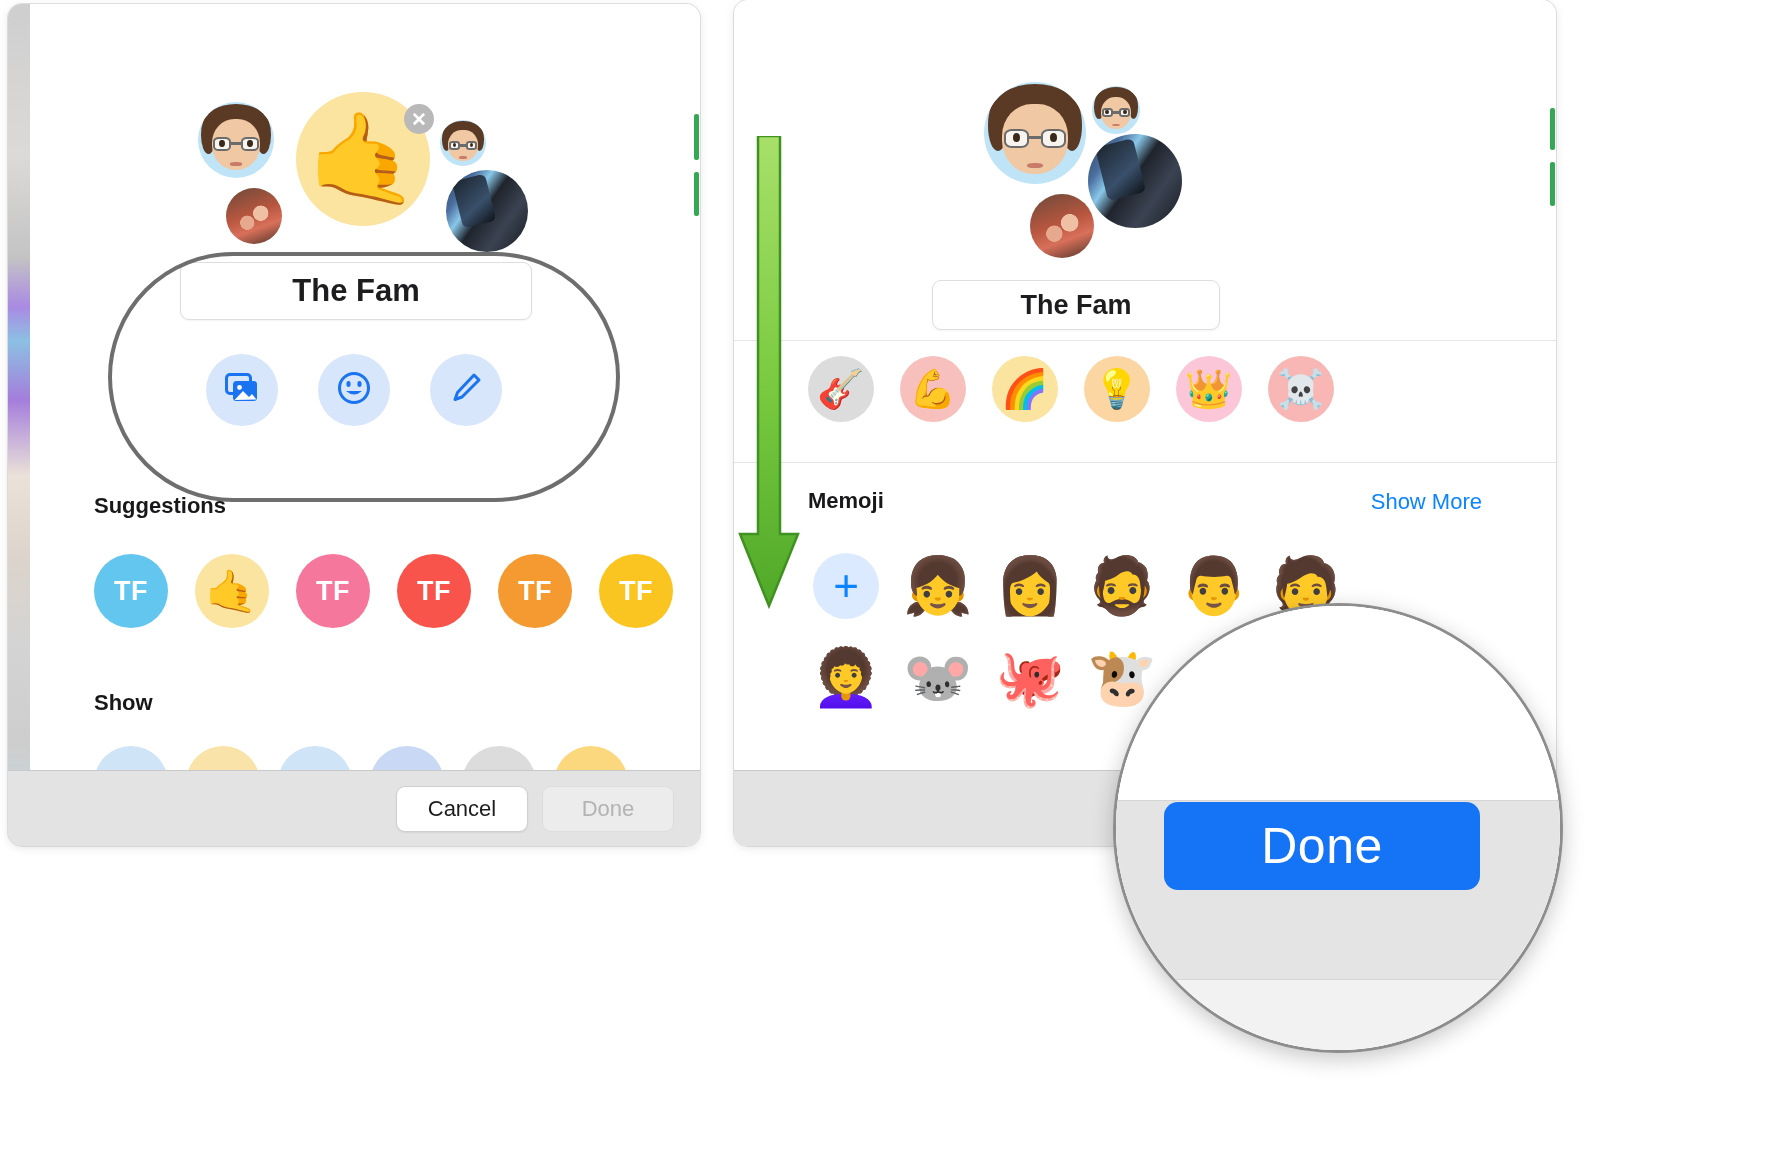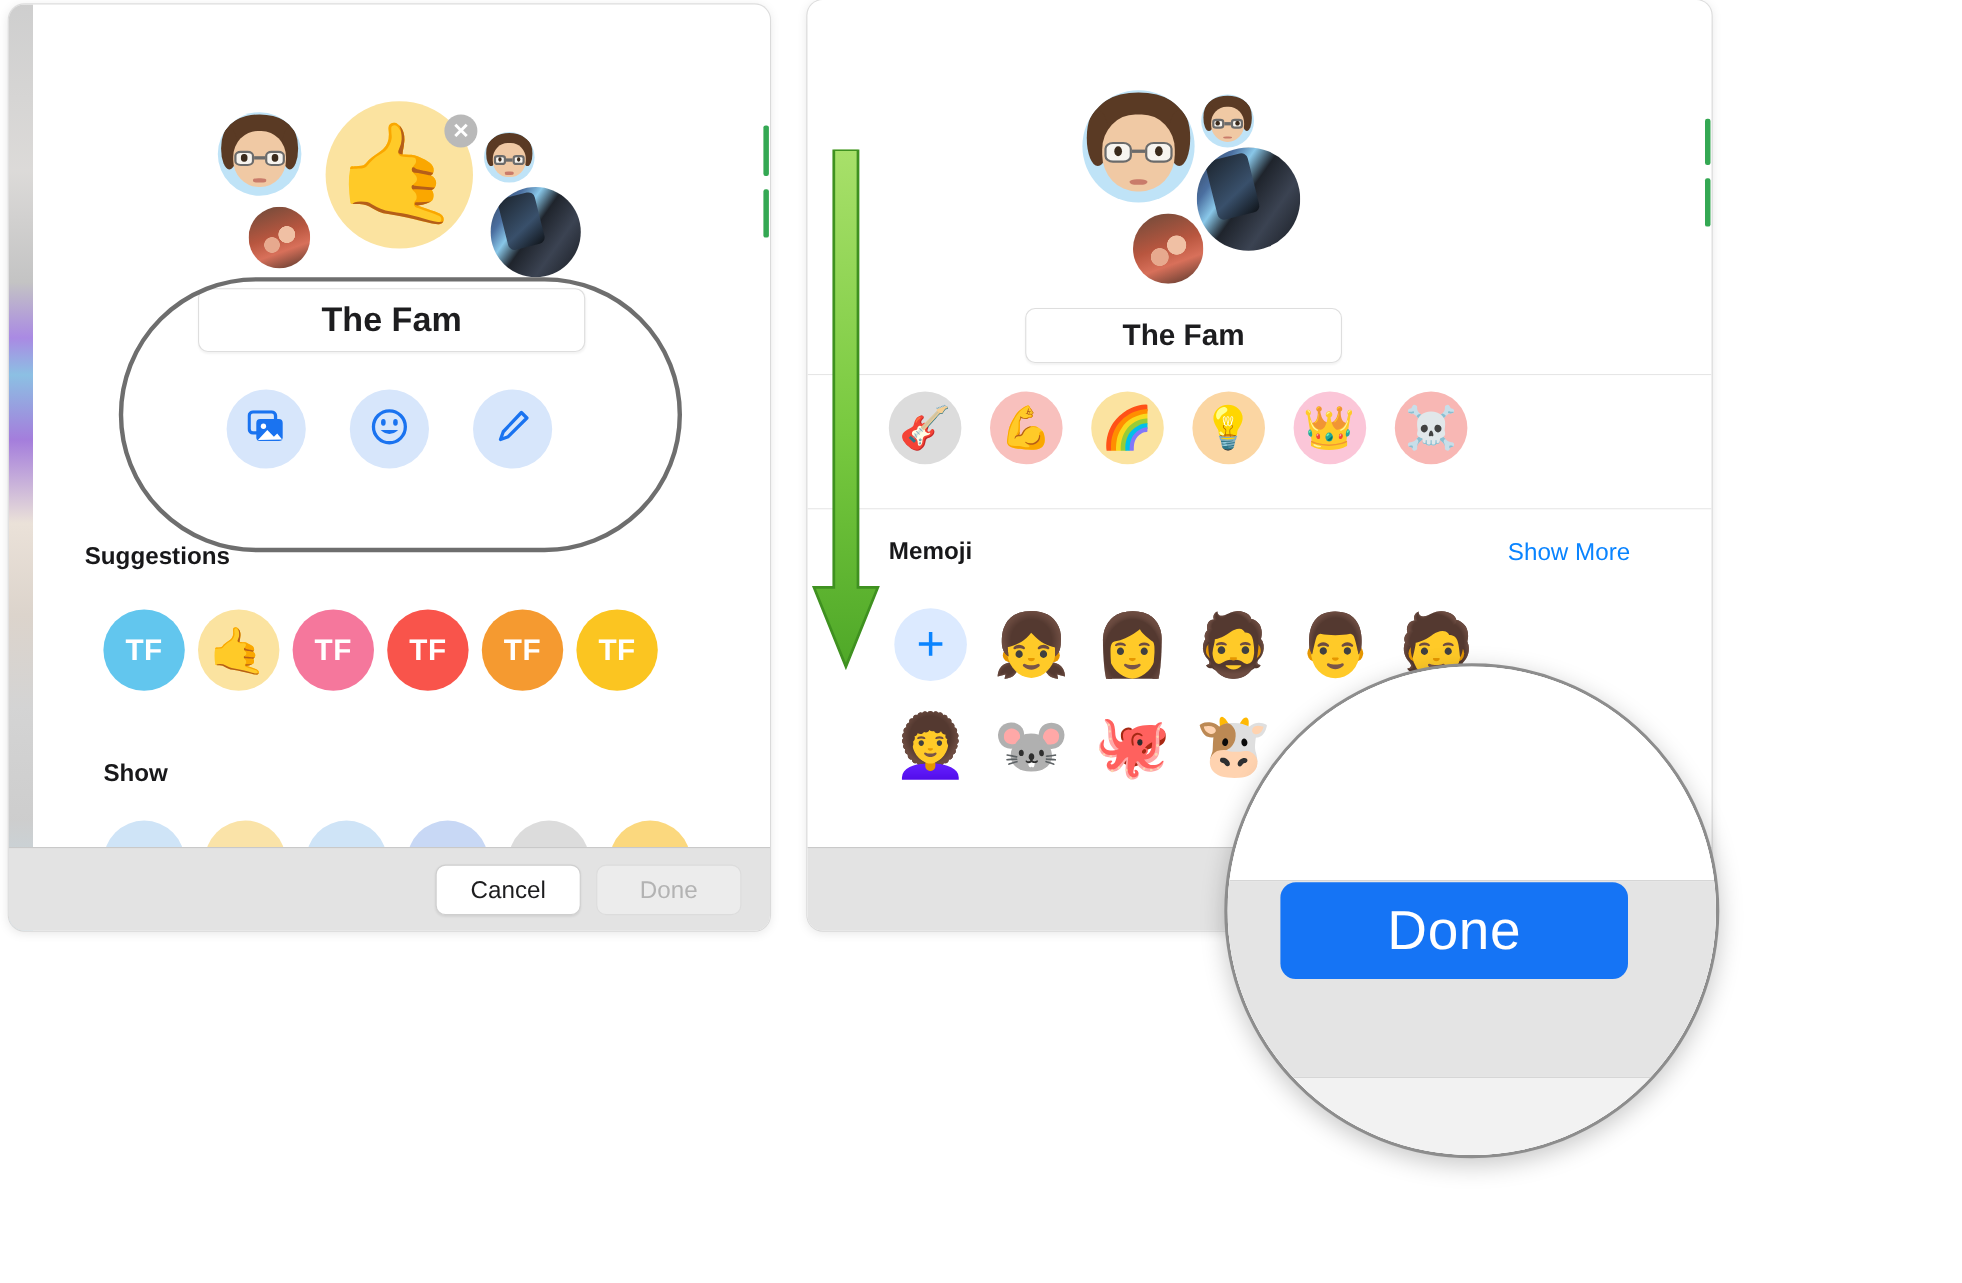--- a/index.html
+++ b/index.html
@@ -254,23 +254,23 @@
         <span>
           <svg width="32" height="32" viewBox="0 0 32 32">
             <path d="M24 3 L29 8 L12 25 L5 27.5 L7.5 20.5 Z" fill="none" stroke="#1a73f0" stroke-width="3" stroke-linejoin="round"></path>
           </svg>
         </span>
       </div>
     </div>
 
     <div class="lasso" style="left:100px; top:248px; width:512px; height:250px;"></div>
 
-    <div class="section-label" style="left:69px; top:489px;">Suggestions</div>
-
-    <div class="sugg-row" style="left:86px; top:550px; gap:12px;">
+    <div class="section-label" style="left:86px; top:489px;">Suggestions</div>
+
+    <div class="sugg-row" style="left:86px; top:550px; gap:27px;">
         <div class="sugg" style="background:#62c6ee;">TF</div>
         <div class="sugg emoji" style="background:#fbe3a0;">🤙</div>
         <div class="sugg" style="background:#f5779c;">TF</div>
         <div class="sugg" style="background:#f9544b;">TF</div>
         <div class="sugg" style="background:#f59a30;">TF</div>
         <div class="sugg" style="background:#fbc521;">TF</div>
       </div>
 
     <div class="section-label" style="left:86px; top:686px;">Show</div>
 

